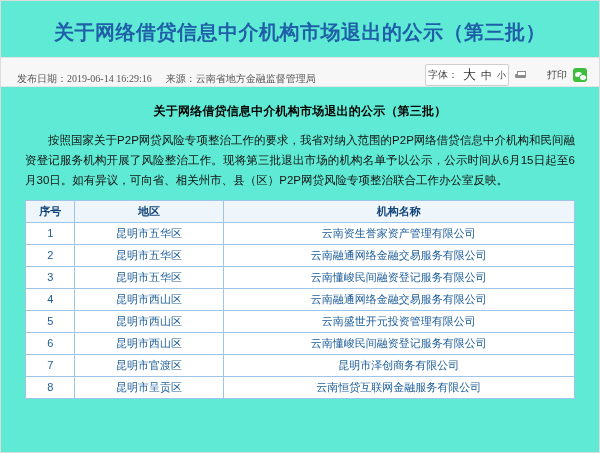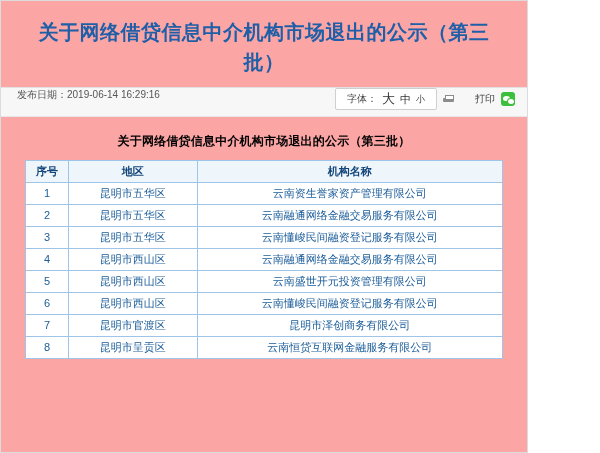--- a/index.html
+++ b/index.html
@@ -9,49 +9,50 @@
   body {
     width: 600px;
     height: 453px;
     background: #ffffff;
     font-family: "Liberation Sans", sans-serif;
     color: #000;
     overflow: hidden;
   }
   .page {
     position: relative;
-    width: 528px;
+    width: 600px;
     height: 453px;
     box-sizing: border-box;
     border: 1px solid #dcdcdc;
-    background: #fca5a5;
+    background: #5eead4;
   }
   
   .title-bar {
     padding: 16px 24px 10px 24px;
     border-bottom: 1px solid #e2e2e2;
   }
   .doc-title {
     font-size: 20px;
     line-height: 30px;
     font-weight: bold;
     color: #1f5fa8;
     text-align: center;
     letter-spacing: 0.5px;
   }
   
   .meta-bar {
     display: flex;
-    align-items: flex-start;
+    align-items: flex-end;
     height: 28px;
     background: #f7f7f7;
     border-bottom: 1px solid #e6e6e6;
     padding: 0 8px;
     font-size: 10px;
     color: #555;
+    font-family: Liberation Serif, serif;
   }
   .meta-left {
     display: flex;
     align-items: center;
     gap: 14px;
     flex: 1;
     padding-left: 8px;
   }
   .meta-right {
     display: flex;
@@ -59,21 +60,21 @@
     gap: 6px;
     padding-right: 4px;
   }
   .fontsize-box {
     display: flex;
     align-items: center;
     gap: 5px;
     border: 1px solid #cfcfcf;
     background: #fff;
     border-radius: 2px;
-    padding: 1px 11px;
+    padding: 1px 2px;
     font-size: 10px;
     color: #444;
   }
   .fontsize-box .fs {
     color: #333;
     cursor: pointer;
   }
   .fs-l { font-size: 13px; }
   .fs-m { font-size: 11px; }
   .fs-s { font-size: 9px; }
@@ -186,38 +187,40 @@
 
 <div class="page">
 
   <div class="title-bar">
     <div class="doc-title">关于网络借贷信息中介机构市场退出的公示（第三批）</div>
   </div>
 
   <div class="meta-bar">
     <div class="meta-left">
       <span>发布日期：2019-06-14 16:29:16</span>
+      <span>来源：云南省地方金融监督管理局</span>
     </div>
     <div class="meta-right">
       <div class="fontsize-box">
         <span>字体：</span>
         <span class="fs fs-l">大</span>
         <span class="fs fs-m">中</span>
         <span class="fs fs-s">小</span>
       </div>
       <div class="print-btn">
         <span class="printer-ico"></span>
         <span>打印</span>
       </div>
       <span class="wechat-ico"></span>
     </div>
   </div>
 
   <div class="content">
     <div class="sub-title">关于网络借贷信息中介机构市场退出的公示（第三批）</div>
+    <p class="para">按照国家关于P2P网贷风险专项整治工作的要求，我省对纳入范围的P2P网络借贷信息中介机构和民间融资登记服务机构开展了风险整治工作。现将第三批退出市场的机构名单予以公示，公示时间从6月15日起至6月30日。如有异议，可向省、相关州市、县（区）P2P网贷风险专项整治联合工作办公室反映。</p>
 
     <table class="list">
       <thead>
         <tr>
           <th class="col-idx">序号</th>
           <th class="col-area">地区</th>
           <th class="col-name">机构名称</th>
         </tr>
       </thead>
       <tbody>

